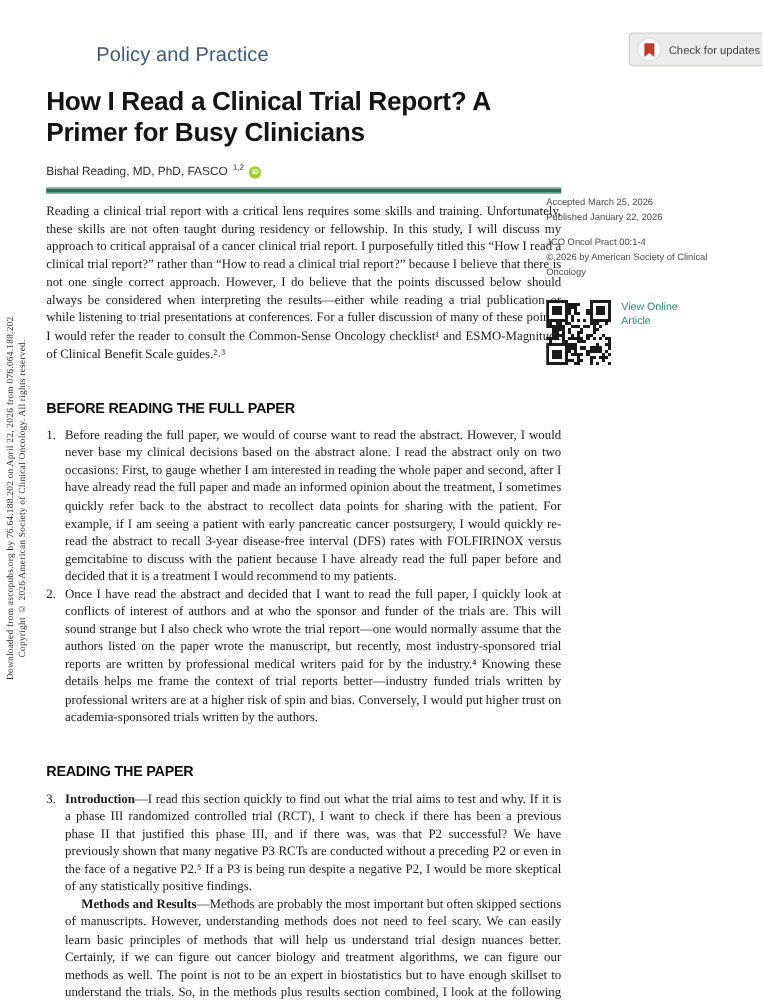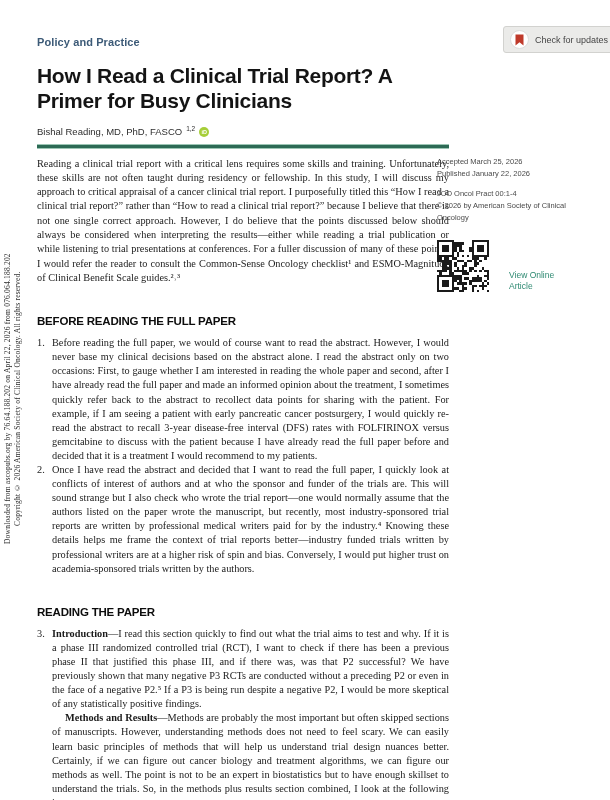--- a/index.html
+++ b/index.html
@@ -15,21 +15,21 @@
   
   .cfu{position:absolute;left:503px;top:26px;height:27px;width:130px;
        background:#ebebe9;border:1px solid #d2d2cf;border-radius:3px;
        display:flex;align-items:center;padding:0 6px;gap:6px;box-sizing:border-box;cursor:pointer;}
   .cfu-circle{width:17px;height:17px;border-radius:50%;background:#fff;border:1px solid #ddd;
        display:flex;align-items:center;justify-content:center;flex:0 0 auto;}
   .cfu-label{font-size:9px;color:#454545;white-space:nowrap;}
 
   
   .main{position:absolute;left:37px;top:36px;width:412px;}
-  .eyebrow{font-size:11px;font-weight:bold;color:#3c5a77;letter-spacing:.1px;}
+  .eyebrow{font-size:16px;font-weight:normal;color:#3c5a77;letter-spacing:.1px;margin-left:40px;}
   .title{margin-top:15px;font-size:21px;line-height:25px;font-weight:bold;color:#141414;letter-spacing:-.3px;}
   .author-row{margin-top:13px;font-size:9.5px;color:#2e2e2e;display:flex;align-items:center;gap:4px;}
   .author-sup{font-size:6.5px;vertical-align:super;position:relative;top:-3px;}
   .orcid{width:10px;height:10px;border-radius:50%;background:#a6ce39;color:#fff;
          font-size:5.5px;font-weight:bold;display:inline-flex;align-items:center;justify-content:center;cursor:pointer;}
   .doi{margin-top:9px;font-size:8px;color:#5a5a5a;cursor:pointer;}
   .rule{margin-top:7px;height:2.5px;background:#2d6a55;border-top:1px solid #9cc6b4;border-bottom:1px solid #9cc6b4;}
 
   .abstract{margin-top:8px;font-family:"Liberation Serif",serif;font-size:10.3px;line-height:14.3px;
             color:#1b1b1b;text-align:justify;}
@@ -38,21 +38,21 @@
   .olist{margin-top:9px;font-family:"Liberation Serif",serif;font-size:10.3px;line-height:14.1px;
          color:#1b1b1b;text-align:justify;}
   .item{position:relative;padding-left:15px;}
   .num{position:absolute;left:0;top:0;}
   .lead{font-weight:bold;}
   .para-indent{text-indent:13px;}
 
   
   .sidebar{position:absolute;left:437px;top:156px;width:148px;font-size:7.5px;line-height:12px;color:#4a4a4a;}
   .sb-gap{height:8px;}
-  .qr-row{margin-top:16px;display:flex;align-items:flex-end;gap:20px;}
+  .qr-row{margin-top:16px;display:flex;align-items:flex-start;gap:8px;}
   .qr-box{width:52px;height:52px;flex:0 0 auto;}
   .view-online{width:58px;font-size:8.5px;line-height:11px;color:#2f8a72;cursor:pointer;}
 </style>
 </head>
 <body>
 
 <div class="page">
 
   <div class="watermark">
     <div class="wline">Downloaded from ascopubs.org by 76.64.188.202 on April 22, 2026 from 076.064.188.202</div>

